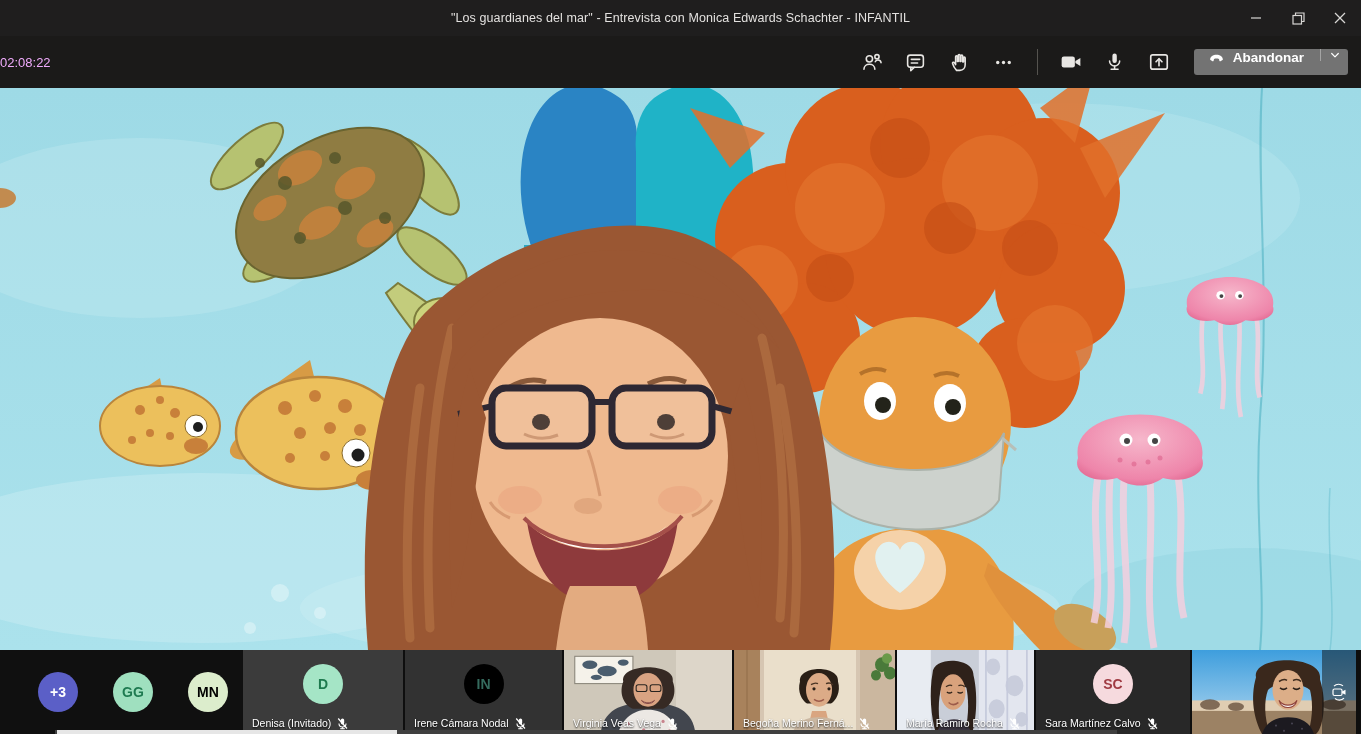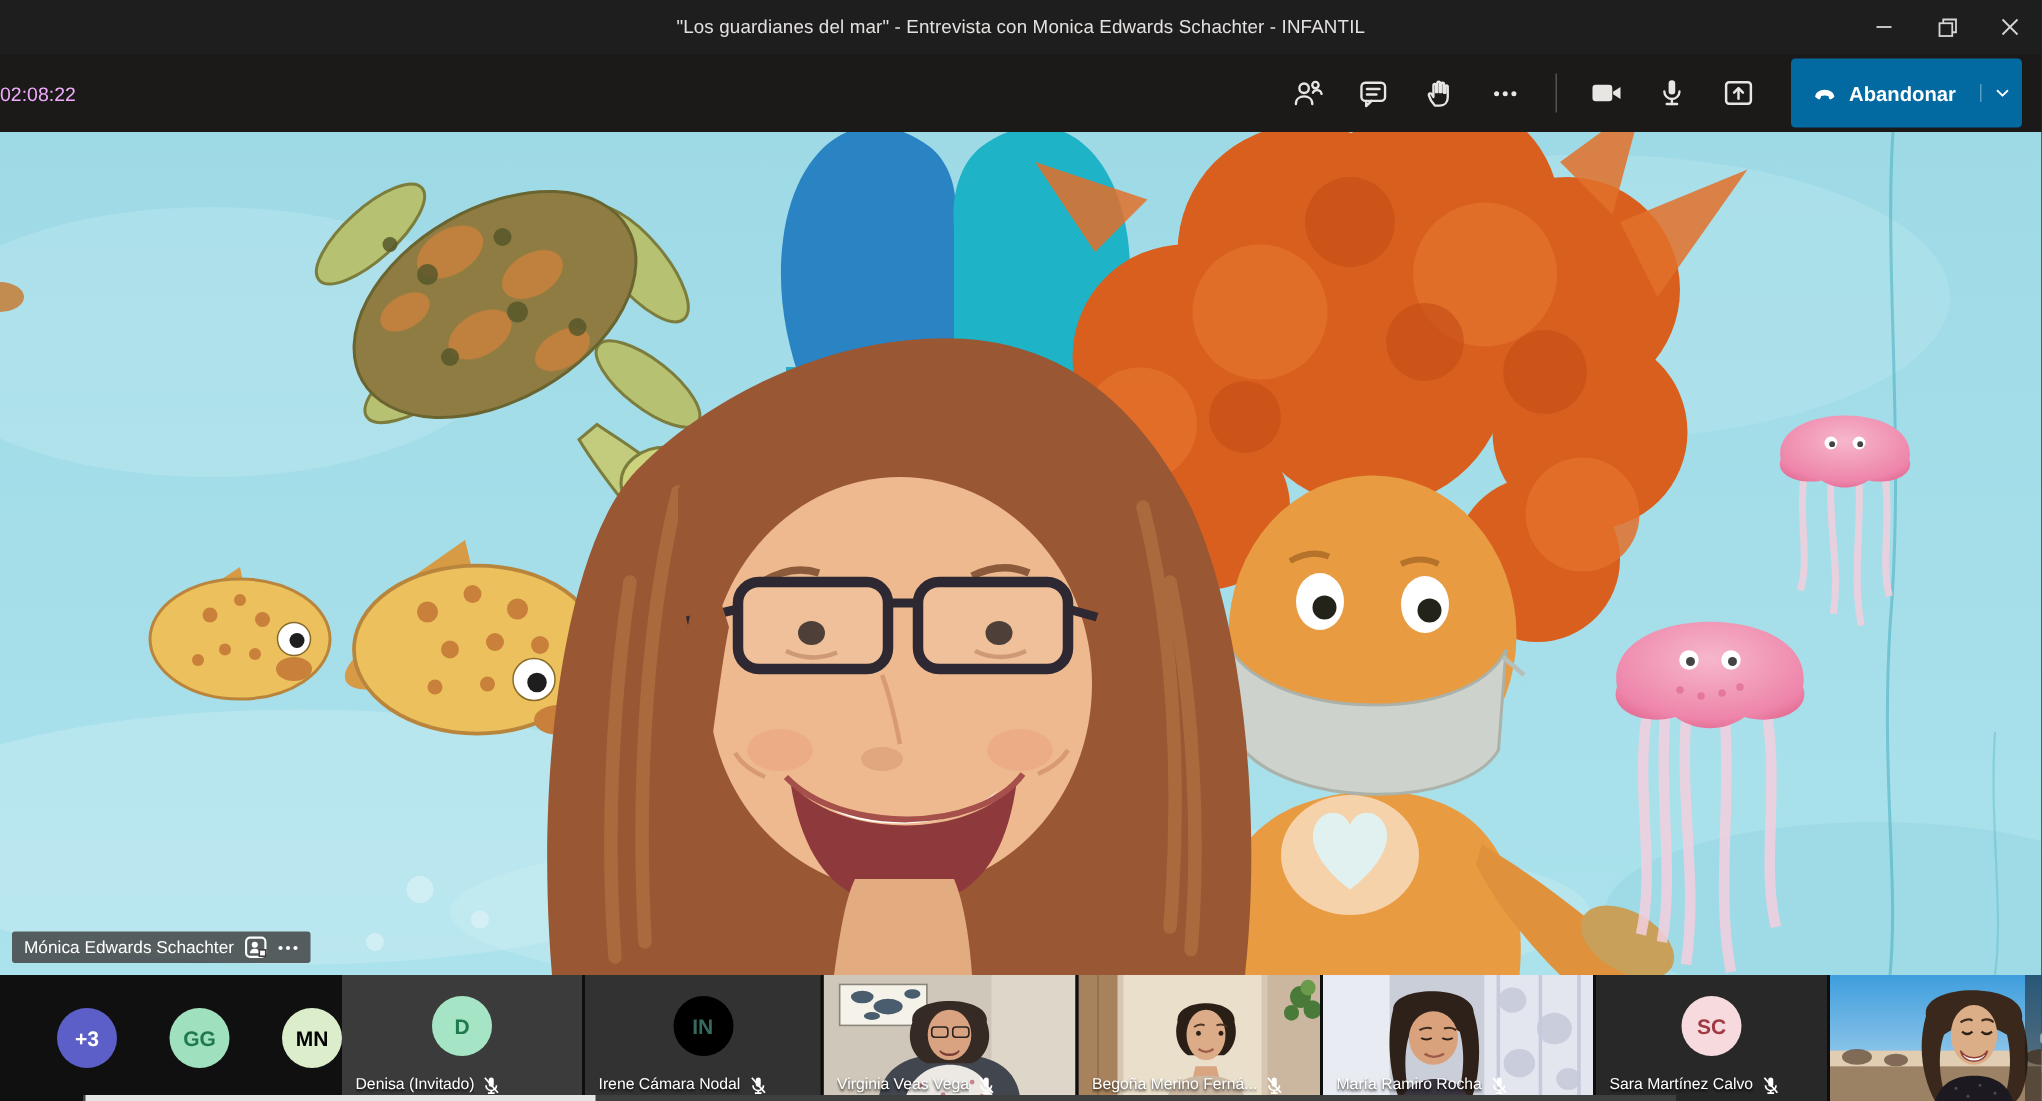--- a/index.html
+++ b/index.html
@@ -20,22 +20,22 @@
   .toolbar { position:relative; height:52px; background:#1b1a19; display:flex;
     align-items:center; }
   .timer { color:#f0abfc; font-size:13px; }
   .toolbar-right { position:absolute; right:13px; display:flex; align-items:center; gap:10px; }
   .tbtn { width:34px; height:34px; background:transparent; border:none; display:flex;
     align-items:center; justify-content:center; cursor:pointer; border-radius:3px; }
   .tbtn svg { stroke:#e8e6e3; fill:none; stroke-width:1.5; stroke-linecap:round;
     stroke-linejoin:round; }
   .tbtn svg .solid { fill:#e8e6e3; stroke:none; }
   .tb-divider { width:1px; height:26px; background:#55534f; margin:0 6px; }
-  .leave { display:flex; align-items:center; height:46px; border-radius:3px; overflow:hidden;
-    background:#0369a1; margin-left:8px; }
+  .leave { display:flex; align-items:flex-start; height:26px; border-radius:3px; overflow:hidden;
+    background:#737373; margin-left:8px; }
   .leave-main { display:flex; align-items:center; gap:8px; padding:0 16px 0 14px; border:none;
     background:transparent; color:#fff; font-size:13.5px; font-weight:700; cursor:pointer;
     font-family:"Liberation Sans", sans-serif; }
   .leave-chev { width:28px; border:none; border-left:1px solid rgba(255,255,255,.35);
     background:transparent; display:flex; align-items:center; justify-content:center; cursor:pointer; }
 
   
   .stage { position:relative; height:562px; background:#a6dfe9; overflow:hidden; }
   .stage > svg { display:block; width:1361px; height:562px; }
   .nametag { position:absolute; left:8px; bottom:8px; display:flex; align-items:center; gap:7px;
@@ -386,36 +386,20 @@
         <path d="M527,434 C560,472 650,472 678,432 C670,494 642,516 602,516 C562,516 536,490 527,434 Z" fill="#8e3a3c"></path>
         <path d="M536,438 C565,464 645,464 668,436 C652,456 622,461 600,461 C576,461 554,456 536,438 Z" fill="#fff"></path>
         <path d="M524,430 C560,468 652,468 682,428" stroke="#a5504a" stroke-width="4" fill="none"></path>
         <path d="M556,562 C560,532 564,510 570,498 L636,498 C642,512 646,534 648,562 Z" fill="#e3ab80"></path>
         <path d="M452,238 C500,186 560,162 618,162 C690,162 746,200 780,262 C746,222 692,200 640,202 C562,204 496,222 452,282 Z" fill="#9a5733"></path>
         <path d="M470,280 C452,340 446,420 452,520 C470,470 476,380 486,330 Z" fill="#9a5733"></path>
         <path d="M742,290 C762,348 766,430 758,520 C742,470 736,380 728,334 Z" fill="#9a5733"></path>
       </g>
     </svg>
 
-    <div class="nametag">
-      <span class="nm">Mónica Edwards Schachter</span>
-      <svg width="15" height="15" viewBox="0 0 14 14">
-        <rect x="1" y="1" width="12" height="12" rx="2.5" fill="none" stroke="#fff" stroke-width="1.3"></rect>
-        <circle cx="6.4" cy="5.4" r="1.9" fill="#fff"></circle>
-        <path d="M3.4,10.8 c0-2 1.4-2.9 3-2.9 s3,.9 3,2.9" fill="#fff"></path>
-        <rect x="9.2" y="8.6" width="4" height="4" fill="#fff" stroke="#3e3e3e" stroke-width="1"></rect>
-      </svg>
-      <button>
-        <svg width="14" height="6" viewBox="0 0 14 6">
-          <circle cx="2" cy="3" r="1.4" fill="#fff"></circle>
-            <circle cx="7" cy="3" r="1.4" fill="#fff"></circle>
-            <circle cx="12" cy="3" r="1.4" fill="#fff"></circle>
-        </svg>
-      </button>
-    </div>
   </div>
 
   <div class="filmstrip">
 
     <div class="plainavatars">
       <div class="circle c-plus">+3</div>
       <div class="circle c-gg">GG</div>
       <div class="circle c-mn">MN</div>
     </div>
 
@@ -511,21 +495,21 @@
         <svg width="13" height="13" viewBox="0 0 14 14">
             <rect x="5.2" y="1.5" width="3.6" height="6.5" rx="1.8" fill="#fff"></rect>
             <path d="M3.2,7 a3.8,3.8 0 0 0 7.6,0" fill="none" stroke="#fff" stroke-width="1.2"></path>
             <line x1="7" y1="11" x2="7" y2="12.6" stroke="#fff" stroke-width="1.2"></line>
             <line x1="4.6" y1="12.6" x2="9.4" y2="12.6" stroke="#fff" stroke-width="1.2"></line>
             <line x1="2.4" y1="1.6" x2="11.8" y2="12.4" stroke="#fff" stroke-width="1.3"></line>
           </svg>
       </div>
     </div>
 
-    <div class="tile t-video" style="width:180px">
+    <div class="tile t-video" style="width:137px">
       <svg class="vid" viewBox="0 0 154 80" preserveAspectRatio="none">
         <rect width="154" height="80" fill="#c9ced8"></rect>
         <rect x="0" width="38" height="80" fill="#e8ecf2"></rect>
         <rect x="92" width="62" height="80" fill="#e3e6ef"></rect>
         <g fill="#b8bdd0" opacity=".6">
             <circle cx="108" cy="16" r="8"></circle>
             <circle cx="132" cy="34" r="10"></circle>
             <circle cx="112" cy="56" r="9"></circle>
             <circle cx="140" cy="66" r="7"></circle>
           </g>

